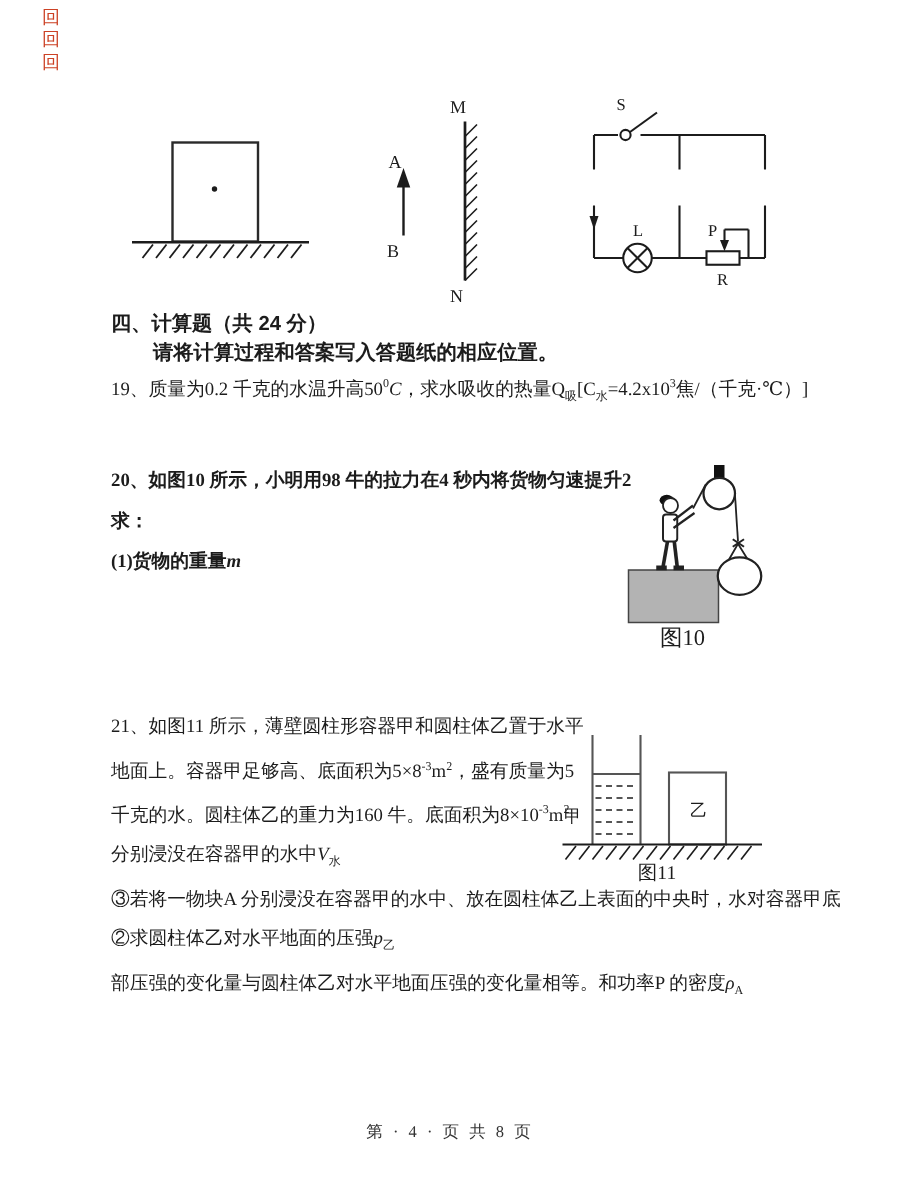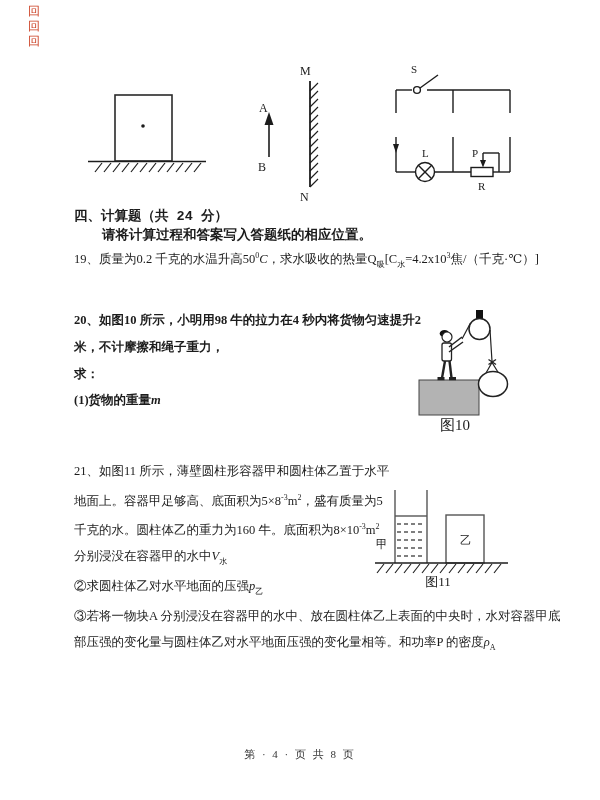--- a/index.html
+++ b/index.html
@@ -1,21 +1,21 @@
 <!DOCTYPE html>
 <html><head>
 <meta charset="utf-8">
 <style>
   html,body{margin:0;padding:0;background:#e8e8e8;}
   .page{position:relative;width:600px;height:800px;background:#ffffff;margin:0 auto;
         font-family:"Liberation Serif","DejaVu Serif",serif;color:#1c1c1c;overflow:hidden;}
   .abs{position:absolute;}
   .stamp{position:absolute;left:28px;color:#cc4125;font-size:12px;line-height:12px;
          font-family:"DejaVu Sans",sans-serif;}
-  .heading{font-family:Liberation Mono, monospace;font-weight:bold;
+  .heading{font-family:Liberation Sans, sans-serif;font-weight:bold;
            font-size:13.5px;white-space:nowrap;}
   .bodyline{font-size:12.5px;white-space:nowrap;}
   .qblock .bodyline{display:block;}
   .q20block{line-height:26.8px;font-weight:bold;}
   .q21block{line-height:25.6px;}
   .sup{vertical-align:super;font-size:8px;}
   .sub{vertical-align:sub;font-size:8px;}
   .it{font-style:italic;}
   .footer{position:absolute;left:0;top:747px;width:600px;text-align:center;
           font-size:11px;letter-spacing:2px;color:#333;}
@@ -111,21 +111,20 @@
     <text x="93" y="132" font-size="11">R</text>
   </svg>
 
   <div class="abs heading" style="left:74px;top:207px">四、计算题（共 24 分）</div>
   <div class="abs heading" style="left:102px;top:226px">请将计算过程和答案写入答题纸的相应位置。</div>
 
   <div class="abs bodyline" style="left:74px;top:251px"><span>19、质量为0.2 千克的水温升高50</span><span class="sup">0</span><span class="it">C</span><span>，求水吸收的热量Q</span><span class="sub">吸</span><span>[C</span><span class="sub">水</span><span>=4.2x10</span><span class="sup">3</span><span>焦/（千克·℃）]</span></div>
 
   <div class="abs qblock q20block" style="left:74px;top:307px;width:420px">
     <span class="bodyline"><span>20、如图10 所示，小明用98 牛的拉力在4 秒内将货物匀速提升2</span></span>
-    <span class="bodyline"><span>米，不计摩擦和绳子重力，</span></span>
     <span class="bodyline"><span>求：</span></span>
     <span class="bodyline"><span>(1)货物的重量</span><span class="it">m</span></span>
   </div>
 
   <svg class="abs" style="left:403px;top:298px" width="165" height="140" viewBox="0 0 165 140">
     <rect x="16" y="82" width="60" height="35" fill="#b3b3b3" stroke="#444" stroke-width="1"></rect>
     <g>
       <ellipse cx="41.5" cy="35.5" rx="4.8" ry="3.6" fill="#111"></ellipse>
       <circle cx="44" cy="39" r="5" fill="#fff" stroke="#222" stroke-width="1.2"></circle>
       <rect x="39" y="45" width="9.5" height="18" rx="2" fill="#fff" stroke="#222" stroke-width="1.3"></rect>
@@ -144,27 +143,27 @@
     <line x1="87" y1="32" x2="89" y2="63" stroke="#222" stroke-width="1.2"></line>
     <g stroke="#222" fill="none">
       <line x1="85.5" y1="66.5" x2="93" y2="61.5" stroke-width="1.3"></line>
       <line x1="85.5" y1="61.5" x2="93" y2="66.5" stroke-width="1.3"></line>
       <path d="M83,75 L89,64.5 L95.5,75" stroke-width="1.2"></path>
       <ellipse cx="90" cy="86" rx="14.5" ry="12.5" fill="#fff" stroke-width="1.5"></ellipse>
     </g>
     <text x="52" y="132" font-size="15" text-anchor="middle">图10</text>
   </svg>
 
-  <div class="abs qblock q21block" style="left:74px;top:459px;width:490px">
+  <div class="abs qblock q21block" style="left:74px;top:472px;width:490px">
     <span class="bodyline"><span>21、如图11 所示，薄壁圆柱形容器甲和圆柱体乙置于水平</span></span>
     <span class="bodyline"><span>地面上。容器甲足够高、底面积为5×8</span><span class="sup">-3</span><span>m</span><span class="sup">2</span><span>，盛有质量为5</span></span>
     <span class="bodyline"><span>千克的水。圆柱体乙的重力为160 牛。底面积为8×10</span><span class="sup">-3</span><span>m</span><span class="sup">2</span></span>
     <span class="bodyline"><span>分别浸没在容器甲的水中</span><span class="it">V</span><span class="sub">水</span></span>
+    <span class="bodyline"><span>③若将一物块A 分别浸没在容器甲的水中、放在圆柱体乙上表面的中央时，水对容器甲底</span></span>
     <span class="bodyline"><span>②求圆柱体乙对水平地面的压强</span><span class="it">p</span><span class="sub">乙</span></span>
-    <span class="bodyline"><span>③若将一物块A 分别浸没在容器甲的水中、放在圆柱体乙上表面的中央时，水对容器甲底</span></span>
     <span class="bodyline"><span>部压强的变化量与圆柱体乙对水平地面压强的变化量相等。和功率P 的密度</span><span class="it">ρ</span><span class="sub">A</span></span>
   </div>
 
   <svg class="abs" style="left:368px;top:478px" width="150" height="115" viewBox="0 0 150 115">
     <g stroke="#555" stroke-width="1.4" fill="none">
       <line x1="27" y1="12" x2="27" y2="85"></line>
       <line x1="59" y1="12" x2="59" y2="85"></line>
       <line x1="27" y1="38" x2="59" y2="38"></line>
     </g>
     <g stroke="#555" stroke-width="1.3" stroke-dasharray="4 3">

